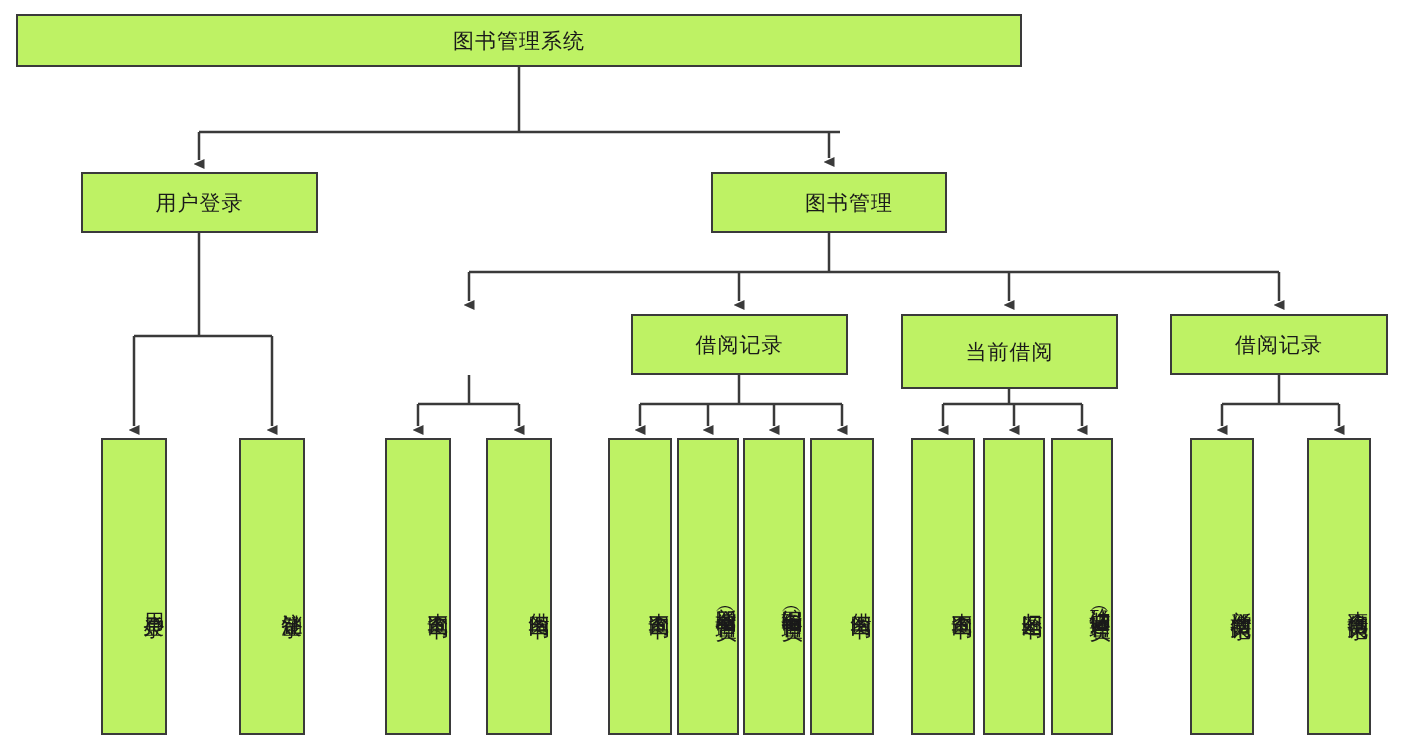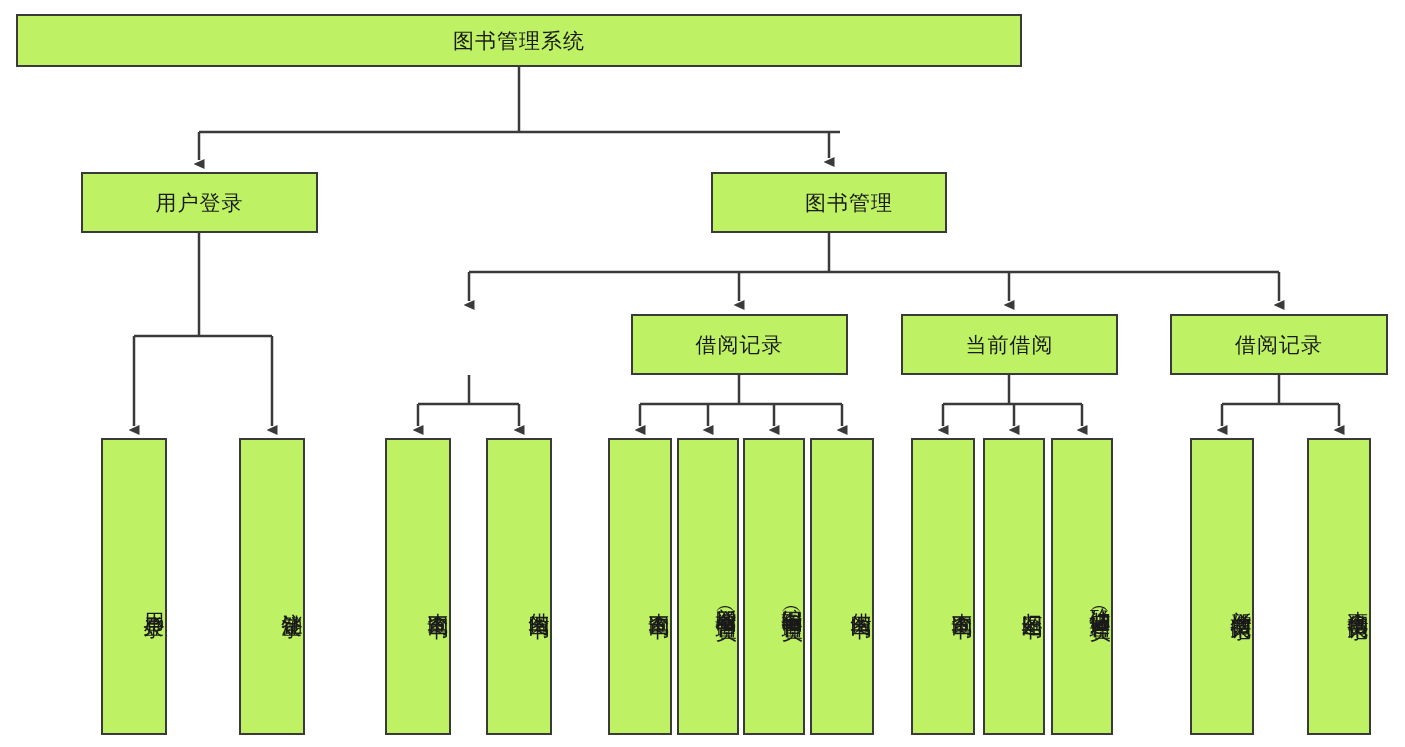--- a/index.html
+++ b/index.html
@@ -128,21 +128,21 @@
 
   <div class="node horiz" style="left:711px; top:172px; width:236px; height:61px;padding-left:40px;">
     <span>图书管理</span>
   </div>
 
 
   <div class="node horiz" style="left:631px; top:314px; width:217px; height:61px;">
     <span>借阅记录</span>
   </div>
 
-  <div class="node horiz" style="left:901px; top:314px; width:217px; height:61px;">
+  <div class="node horiz" style="left:901px; top:314px; width:217px; height:75px;">
     <span>当前借阅</span>
   </div>
 
   <div class="node horiz" style="left:1170px; top:314px; width:218px; height:61px;">
     <span>借阅记录</span>
   </div>
 
   <div class="node vert" style="left:101px; top:438px; width:66px; height:297px;">
     <span>用户登录</span>
   </div>

